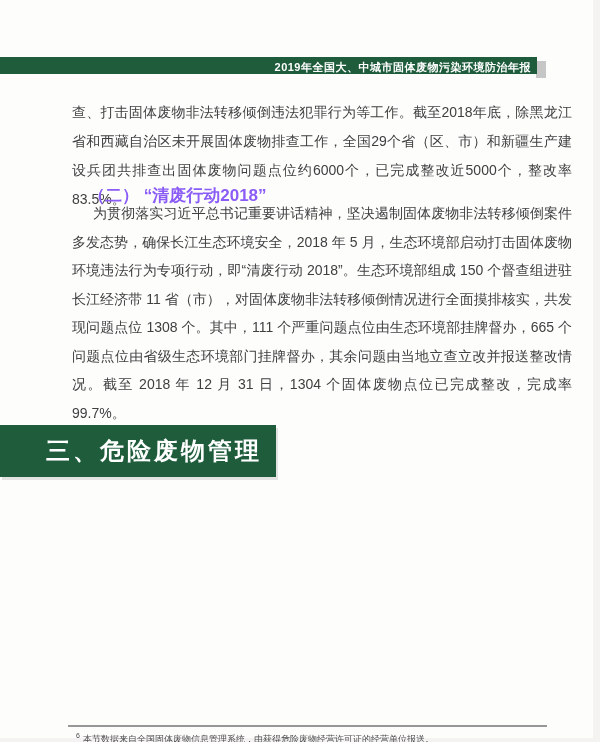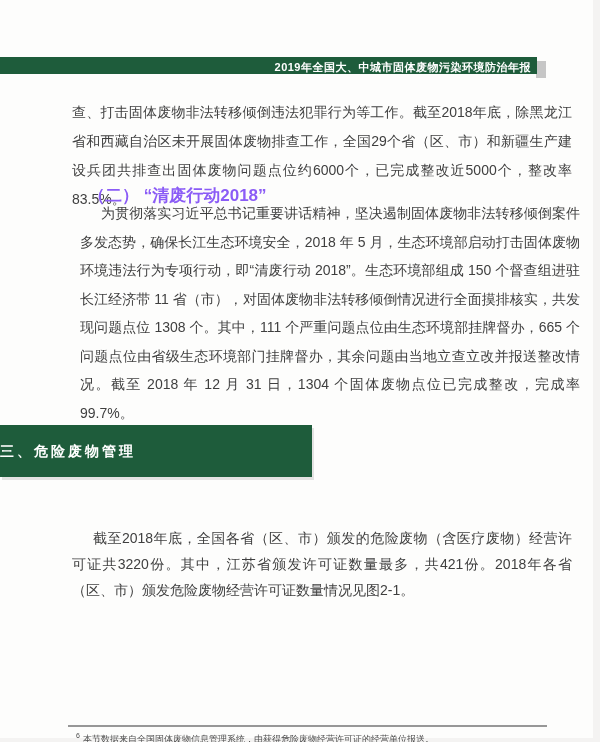--- a/index.html
+++ b/index.html
@@ -28,38 +28,38 @@
     display:inline-block;
   }
 
   
   .body-para {
     position:absolute; left:72px; width:500px; margin:0;
     font-size:14px; color:#3f3f3f;
     text-align:justify;
   }
   .p1 { top:98px;  line-height:29px; }
-  .p2 { top:199px; line-height:28.5px;margin-left:8px; }
+  .p2 { top:199px; line-height:28.5px; }
   .p3 { top:525px; line-height:26px; }
   .indent { text-indent:1.5em; }
 
   
   .sub-heading { position:absolute; margin:0; color:#8b5cf6; font-weight:bold; white-space:nowrap; }
   .h-qingfei { top:186px; left:88px; font-size:17px; line-height:1.2; }
   .h-permit  { top:501px; left:98px; font-size:16px; line-height:1.2; }
   .h-permit sup { font-size:10px; }
 
   
   .chapter-box {
     position:absolute; top:425px; left:0;
-    width:312px; height:52px; box-sizing:border-box;
+    width:276px; height:52px; box-sizing:border-box;
     background:#1e5c3b;
     box-shadow:2px 3px 0 rgba(0,0,0,0.10);
-    color:#ffffff; font-size:14px; font-weight:bold;
-    padding-right:14px;
+    color:#ffffff; font-size:24px; font-weight:bold;
+    text-align:right; padding-right:14px;
     line-height:52px; letter-spacing:3px;
     white-space:nowrap;
   }
 
   
   .footnote-rule { position:absolute; top:725px; left:68px; width:479px; height:2px; background:#979797; }
   .footnote {
     position:absolute; top:730px; left:76px; width:490px; margin:0;
     font-size:9px; line-height:11px; color:#4b4b4b;
   }
@@ -82,19 +82,18 @@
 
   <h3 class="sub-heading h-qingfei">（二） “清废行动2018”</h3>
 
   <p class="body-para p2 indent">为贯彻落实习近平总书记重要讲话精神，坚决遏制固体废物非法转移倾倒案件多发态势，确保长江生态环境安全，2018 年 5 月，生态环境部启动打击固体废物环境违法行为专项行动，即“清废行动 2018”。生态环境部组成 150 个督查组进驻长江经济带 11 省（市），对固体废物非法转移倾倒情况进行全面摸排核实，共发现问题点位 1308 个。其中，111 个严重问题点位由生态环境部挂牌督办，665 个问题点位由省级生态环境部门挂牌督办，其余问题由当地立查立改并报送整改情况。截至 2018 年 12 月 31 日，1304 个固体废物点位已完成整改，完成率 99.7%。</p>
 
   <div class="chapter-box">
     <span>三、危险废物管理</span>
   </div>
 
 
-  <p class="body-para p3 indent">截至2018年底，全国各省（区、市）颁发的危险废物（含医疗废物）经营许可证共3220份。其中，江苏省颁发许可证数量最多，共421份。2018年各省（区、市）颁发危险废物经营许可证数量情况见图2-1。</p>
 
   <div class="footnote-rule"></div>
 
   <p class="footnote"><sup>6</sup><span>本节数据来自全国固体废物信息管理系统，由获得危险废物经营许可证的经营单位报送。</span></p>
 
 </div>
 
 </body></html>

